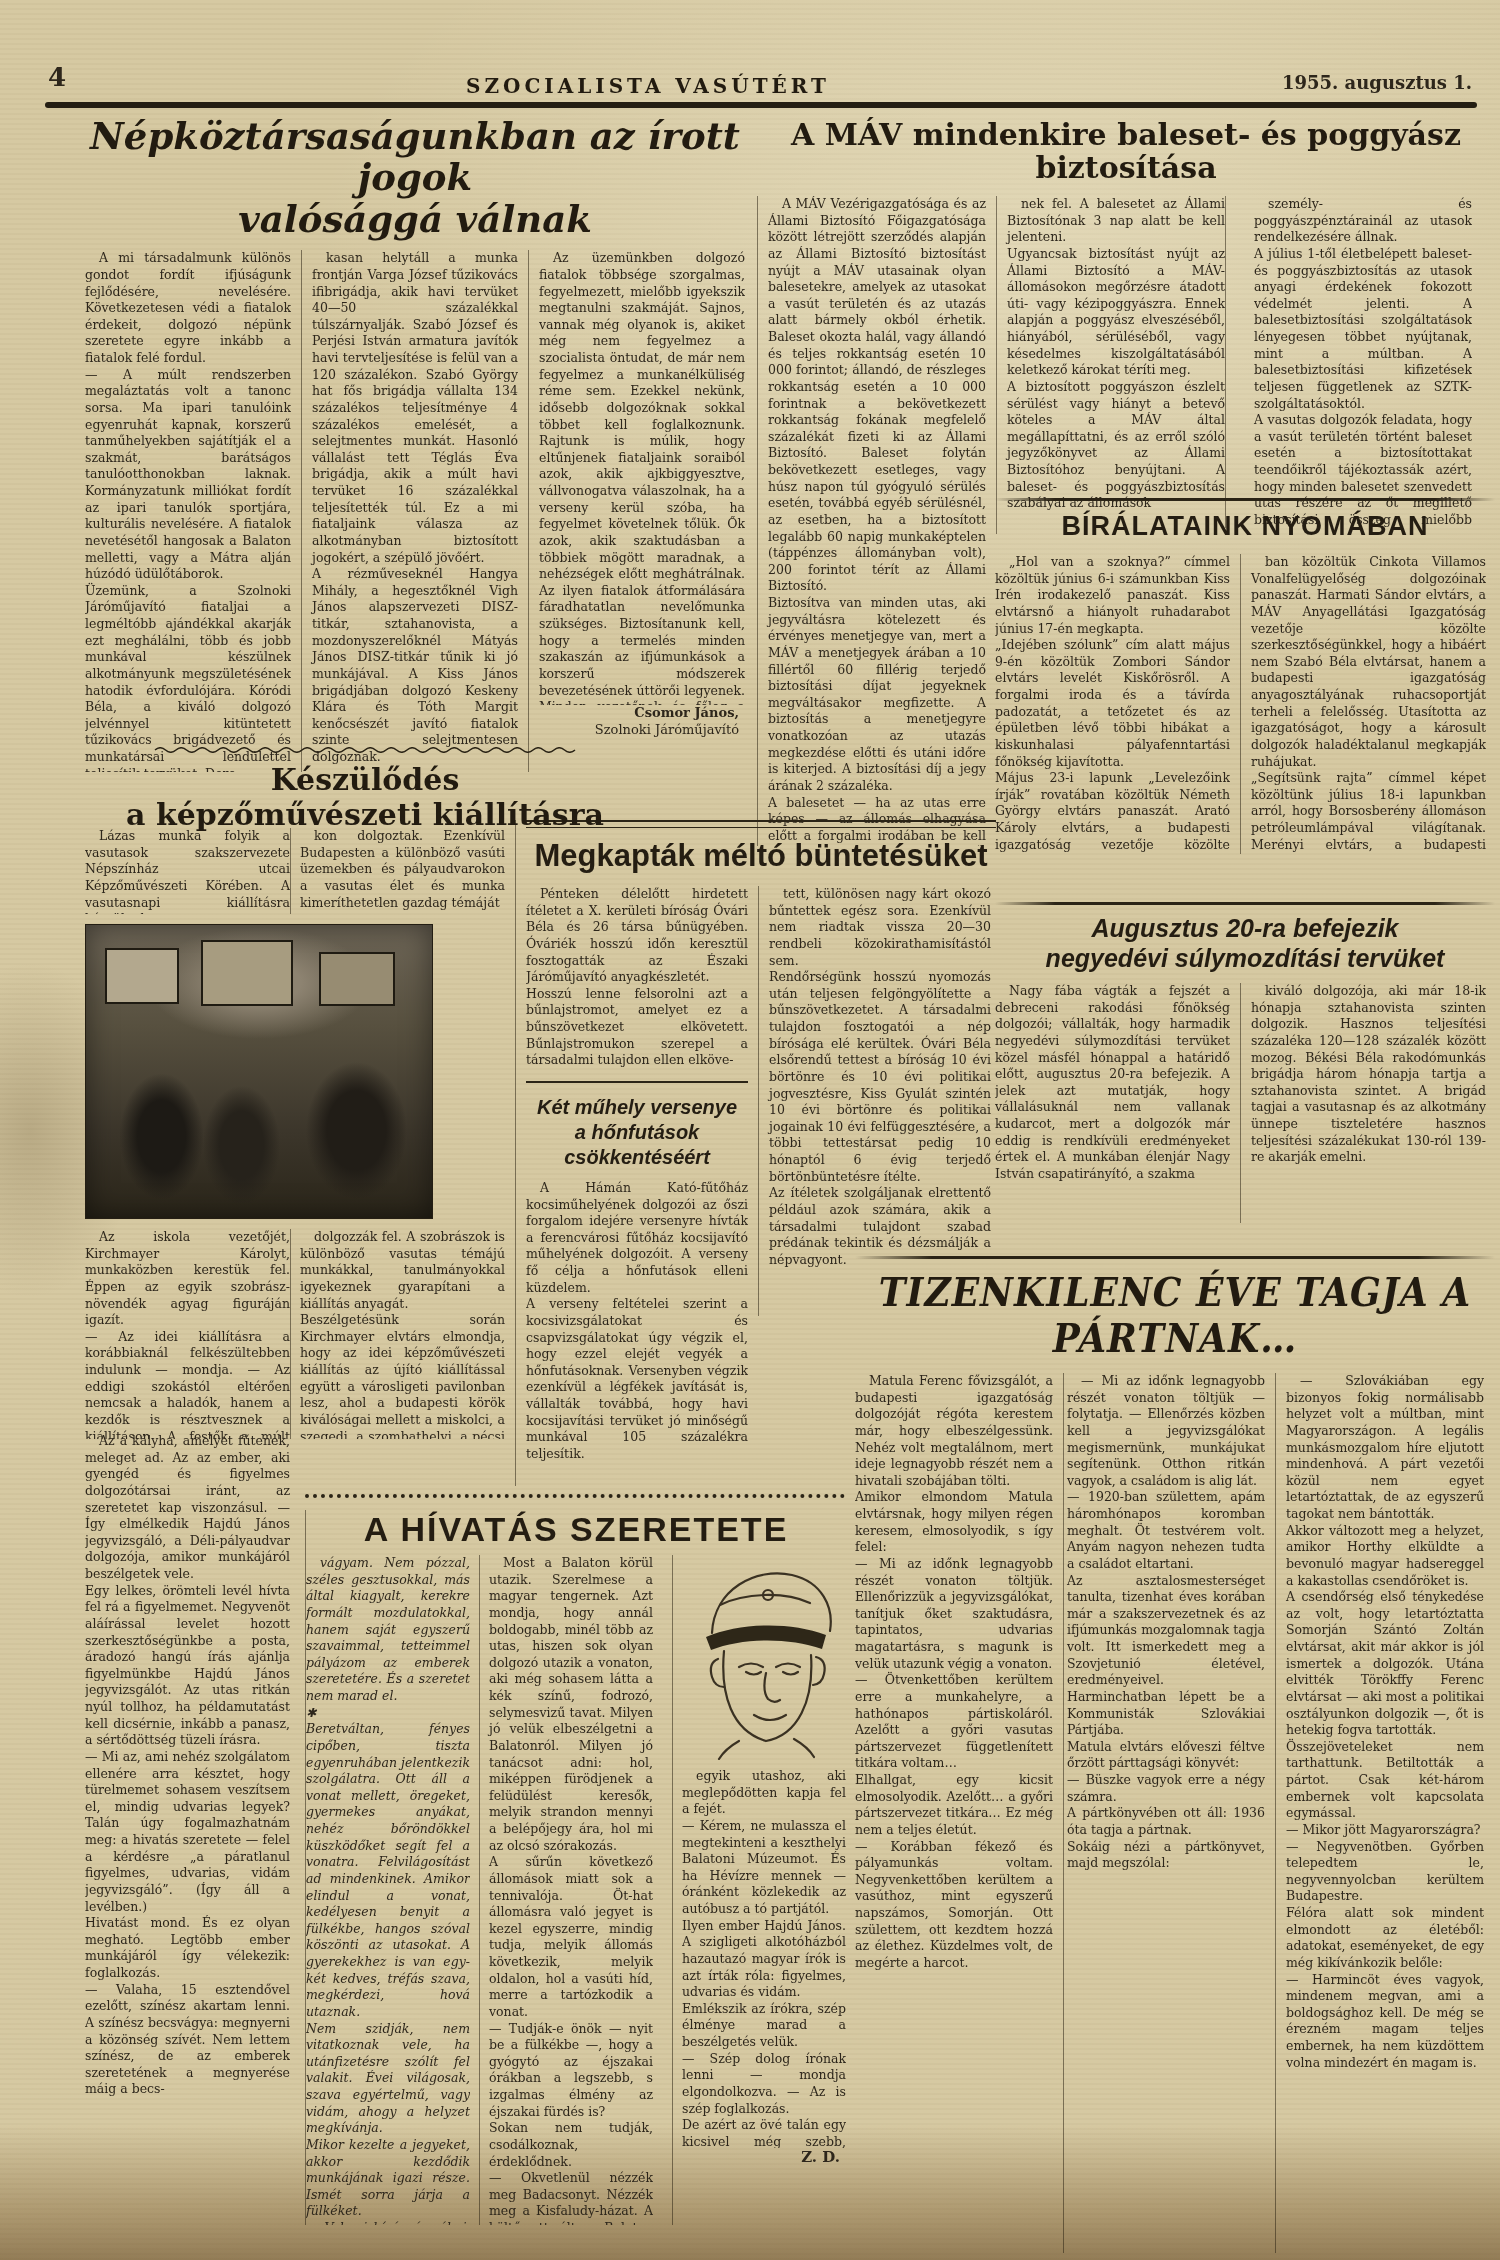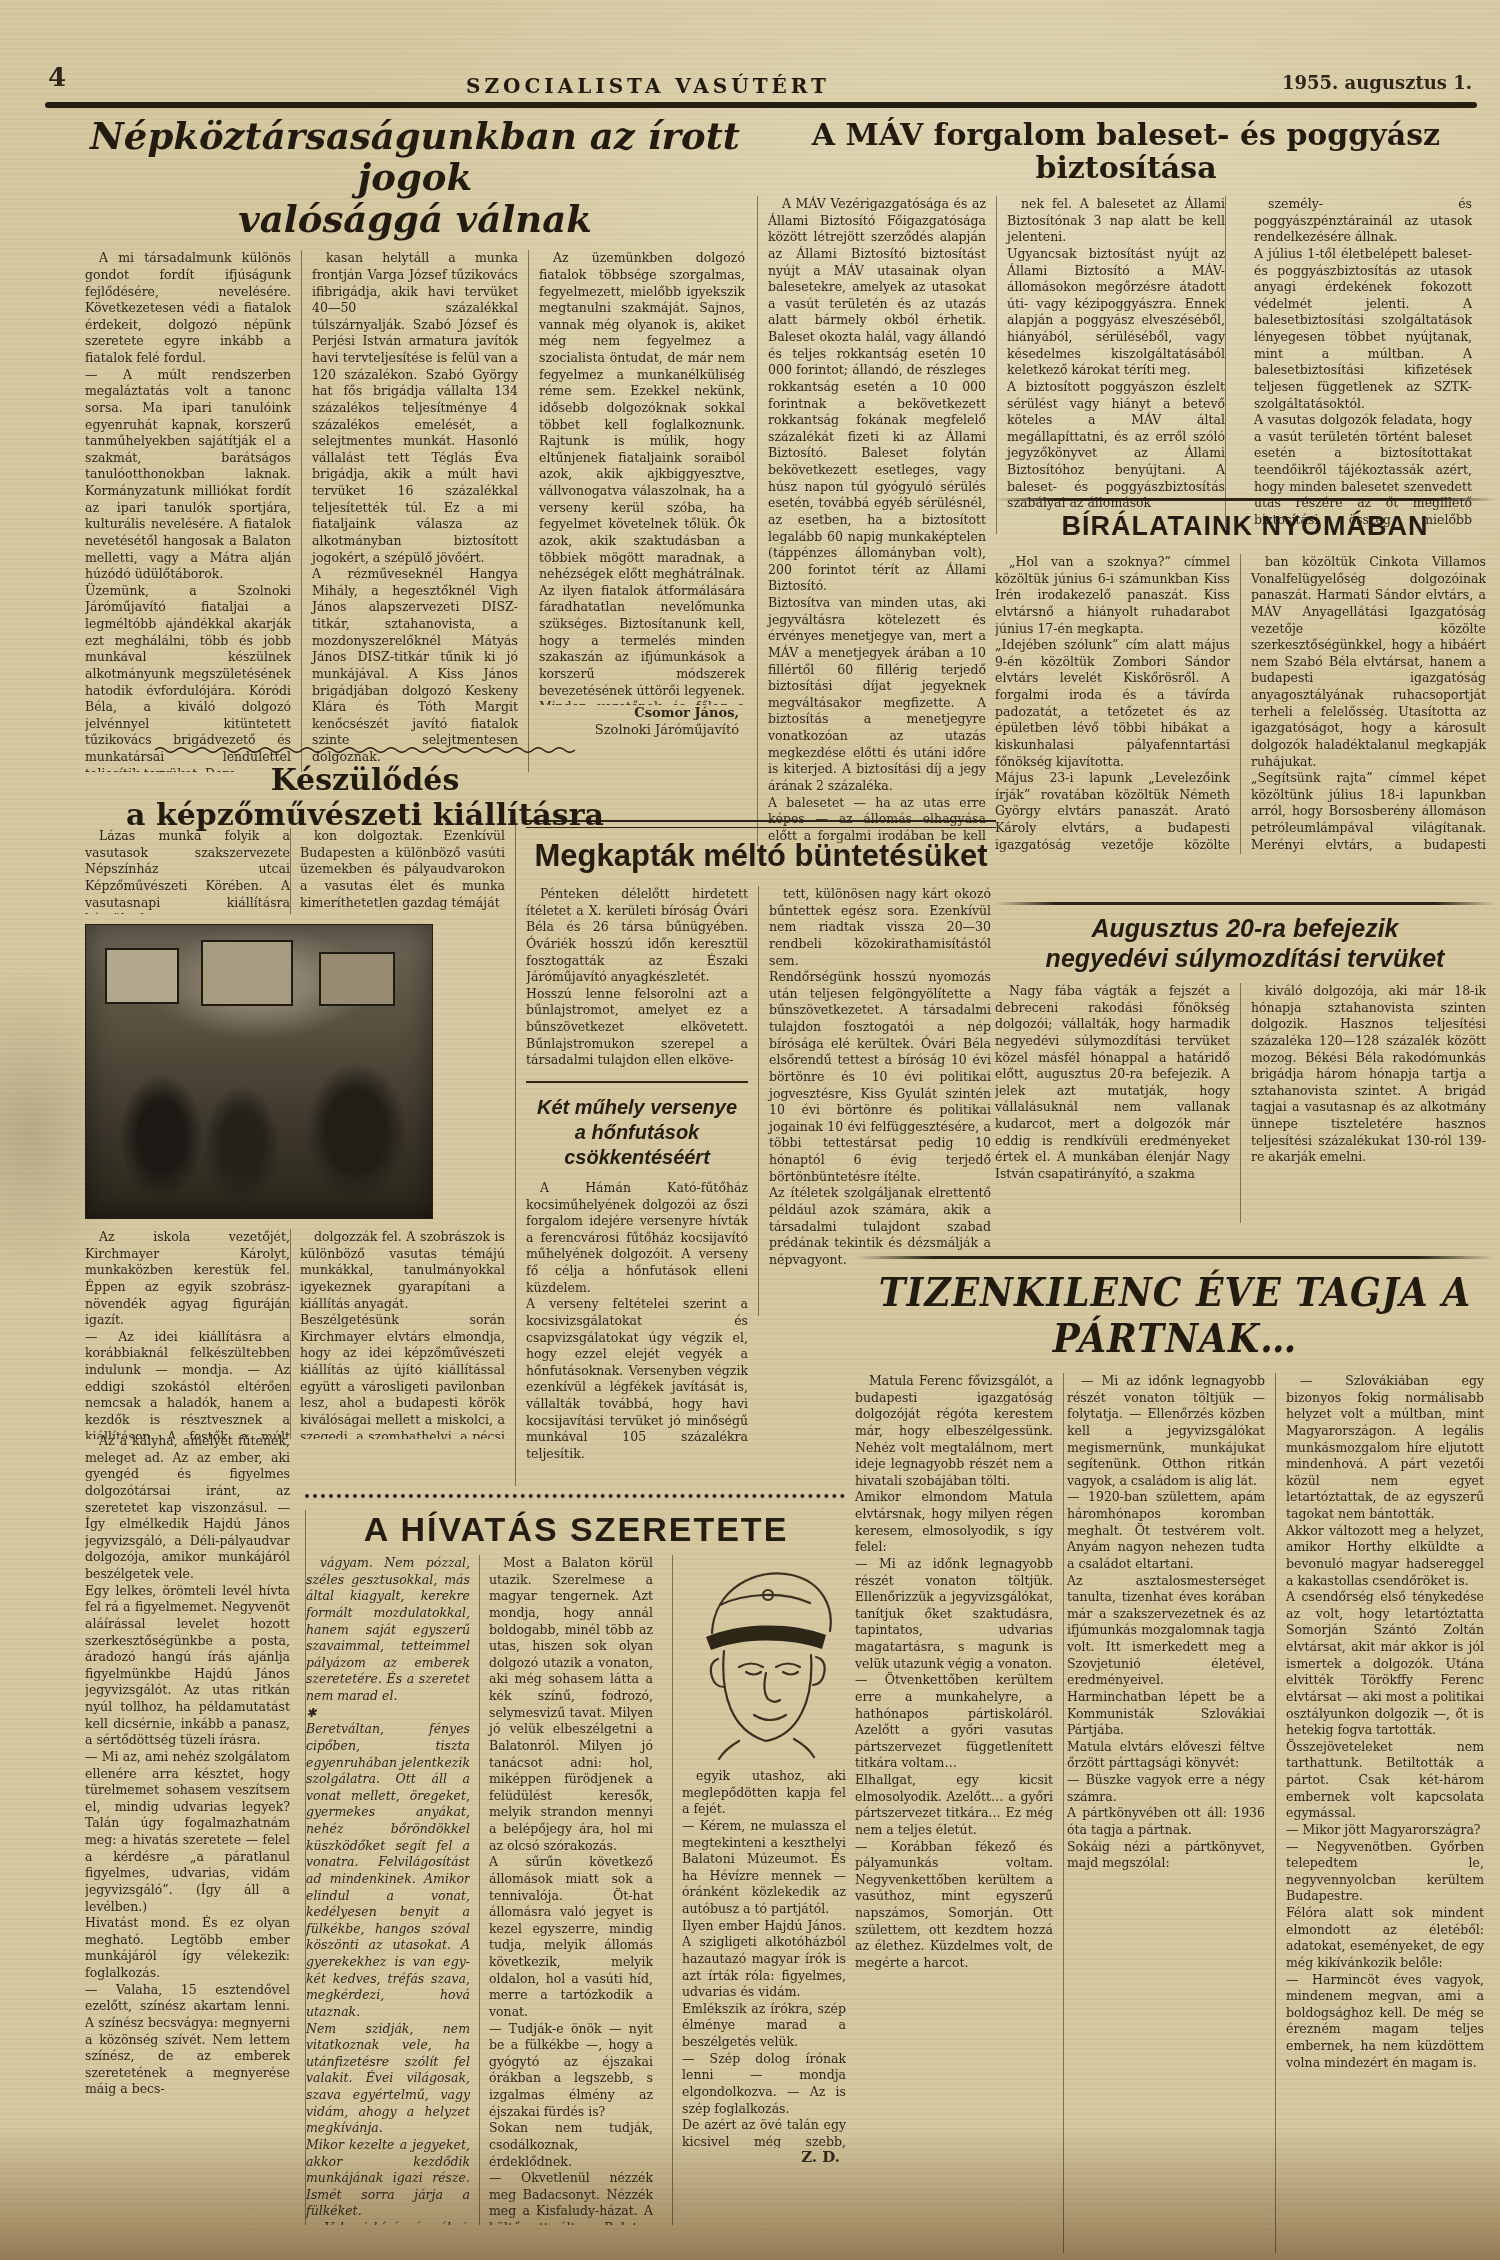--- a/index.html
+++ b/index.html
@@ -60,21 +60,21 @@
 A rézműveseknél Hangya Mihály, a hegesztőknél Vigh János alapszervezeti DISZ-titkár, sztahanovista, a mozdonyszerelőknél Mátyás János DISZ-titkár tűnik ki jó munkájával. A Kiss János brigádjában dolgozó Keskeny Klára és Tóth Margit kenőcsészét javító fiatalok szinte selejtmentesen dolgoznak.</div>
       <div class="colsep" style="width:206px;height:522px;margin-left:10px;padding-left:10px;overflow:hidden;">
         <div class="txt" style="height:455px;">Az üzemünkben dolgozó fiatalok többsége szorgalmas, fegyelmezett, mielőbb igyekszik megtanulni szakmáját. Sajnos, vannak még olyanok is, akiket még nem fegyelmez a szocialista öntudat, de már nem fegyelmez a munkanélküliség réme sem. Ezekkel nekünk, idősebb dolgozóknak sokkal többet kell foglalkoznunk. Rajtunk is múlik, hogy eltűnjenek fiataljaink soraiból azok, akik ajkbiggyesztve, vállvonogatva válaszolnak, ha a verseny kerül szóba, ha fegyelmet követelnek tőlük. Ők azok, akik szaktudásban a többiek mögött maradnak, a nehézségek előtt meghátrálnak. Az ilyen fiatalok átformálására fáradhatatlan nevelőmunka szükséges. Biztosítanunk kell, hogy a termelés minden szakaszán az ifjúmunkások a korszerű módszerek bevezetésének úttörői legyenek. Minden vezetőnek és főleg a DISZ-szervezeteknek az a feladata, hogy a közömbösek, a munkaversenyt kerülők is lelkesekké váljanak, hogy üzemünk fiatalsága szocialista építésünk rohamcsapatának részévé váljon.</div>
         <div class="sig">Csomor János,</div>
         <div class="sig" style="font-weight:normal;">Szolnoki Járóműjavító</div>
       </div>
     </div>
   </div>
 
   <div class="abs" style="left:757px;top:118px;width:738px;">
-    <div class="t-serif" style="font-size:30px;line-height:1.1;margin-bottom:12px;">A MÁV forgalom baleset- és poggyász biztosítása</div>
+    <div class="t-serif" style="font-size:30px;line-height:1.1;margin-bottom:12px;">A MÁV mindenkire baleset- és poggyász biztosítása</div>
     <div class="cols">
       <div class="txt colsep" style="width:218px;height:650px;padding-left:10px;">A MÁV Vezérigazgatósága és az Állami Biztosító Főigazgatósága között létrejött szerződés alapján az Állami Biztosító biztosítást nyújt a MÁV utasainak olyan balesetekre, amelyek az utasokat a vasút területén és az utazás alatt bármely okból érhetik. Baleset okozta halál, vagy állandó és teljes rokkantság esetén 10 000 forintot; állandó, de részleges rokkantság esetén a 10 000 forintnak a bekövetkezett rokkantság fokának megfelelő százalékát fizeti ki az Állami Biztosító. Baleset folytán bekövetkezett esetleges, vagy húsz napon túl gyógyuló sérülés esetén, továbbá egyéb sérülésnél, az esetben, ha a biztosított legalább 60 napig munkaképtelen (táppénzes állományban volt), 200 forintot térít az Állami Biztosító.
 Biztosítva van minden utas, aki jegyváltásra kötelezett és érvényes menetjegye van, mert a MÁV a menetjegyek árában a 10 fillértől 60 fillérig terjedő biztosítási díjat jegyeknek megváltásakor megfizette. A biztosítás a menetjegyre vonatkozóan az utazás megkezdése előtti és utáni időre is kiterjed. A biztosítási díj a jegy árának 2 százaléka.
 A balesetet — ha az utas erre képes — az állomás elhagyása előtt a forgalmi irodában be kell jelenteni, ahol a balesetről jegyzőkönyvet vesz-</div>
       <div class="txt colsep" style="width:218px;height:338px;margin-left:10px;padding-left:10px;">nek fel. A balesetet az Állami Biztosítónak 3 nap alatt be kell jelenteni.
 Ugyancsak biztosítást nyújt az Állami Biztosító a MÁV-állomásokon megőrzésre átadott úti- vagy kézipoggyászra. Ennek alapján a poggyász elveszéséből, hiányából, sérüléséből, vagy késedelmes kiszolgáltatásából keletkező károkat téríti meg.
 A biztosított poggyászon észlelt sérülést vagy hiányt a betevő köteles a MÁV által megállapíttatni, és az erről szóló jegyzőkönyvet az Állami Biztosítóhoz benyújtani. A baleset- és poggyászbiztosítás szabályai az állomások</div>
       <div class="txt colsep" style="width:218px;height:332px;padding-left:28px;">személy- és poggyászpénztárainál az utasok rendelkezésére állnak.
 A július 1-től életbelépett baleset- és poggyászbiztosítás az utasok anyagi érdekének fokozott védelmét jelenti. A balesetbiztosítási szolgáltatások lényegesen többet nyújtanak, mint a múltban. A balesetbiztosítási kifizetések teljesen függetlenek az SZTK-szolgáltatásoktól.
 A vasutas dolgozók feladata, hogy a vasút területén történt baleset esetén a biztosítottakat teendőikről tájékoztassák azért, hogy minden balesetet szenvedett utas részére az őt megillető biztosítási összeg mielőbb kiutalható legyen.</div>

